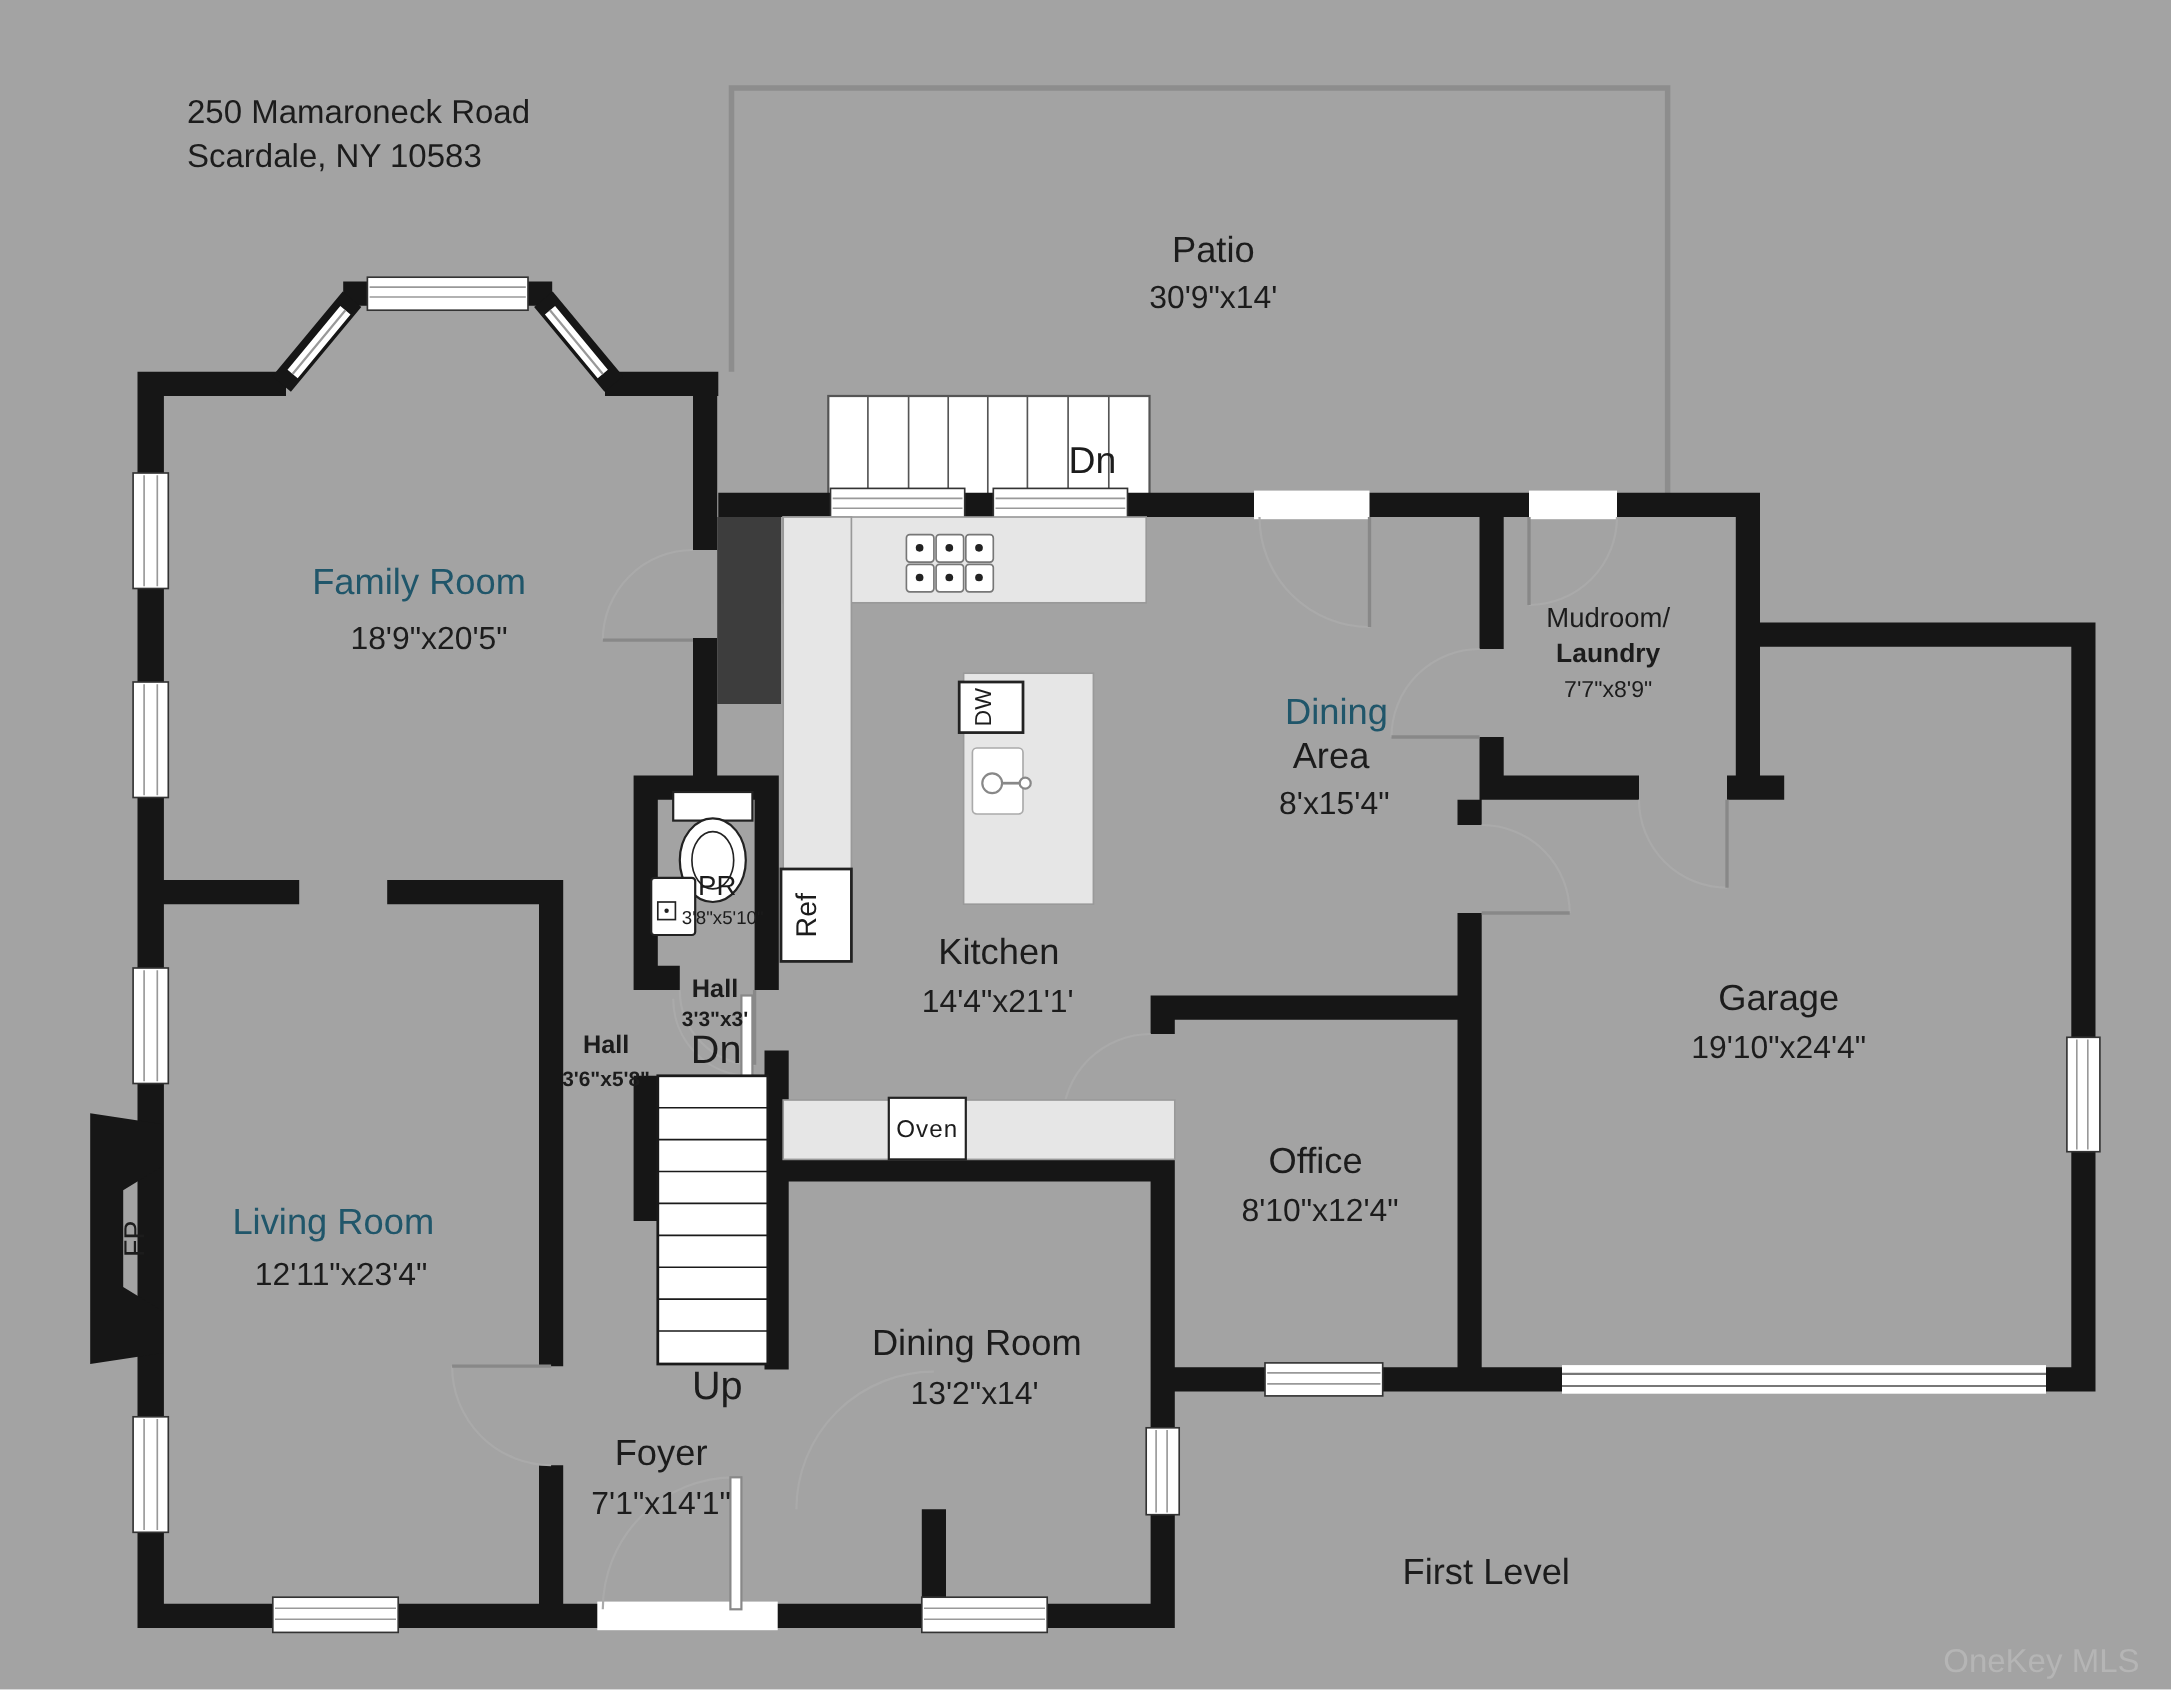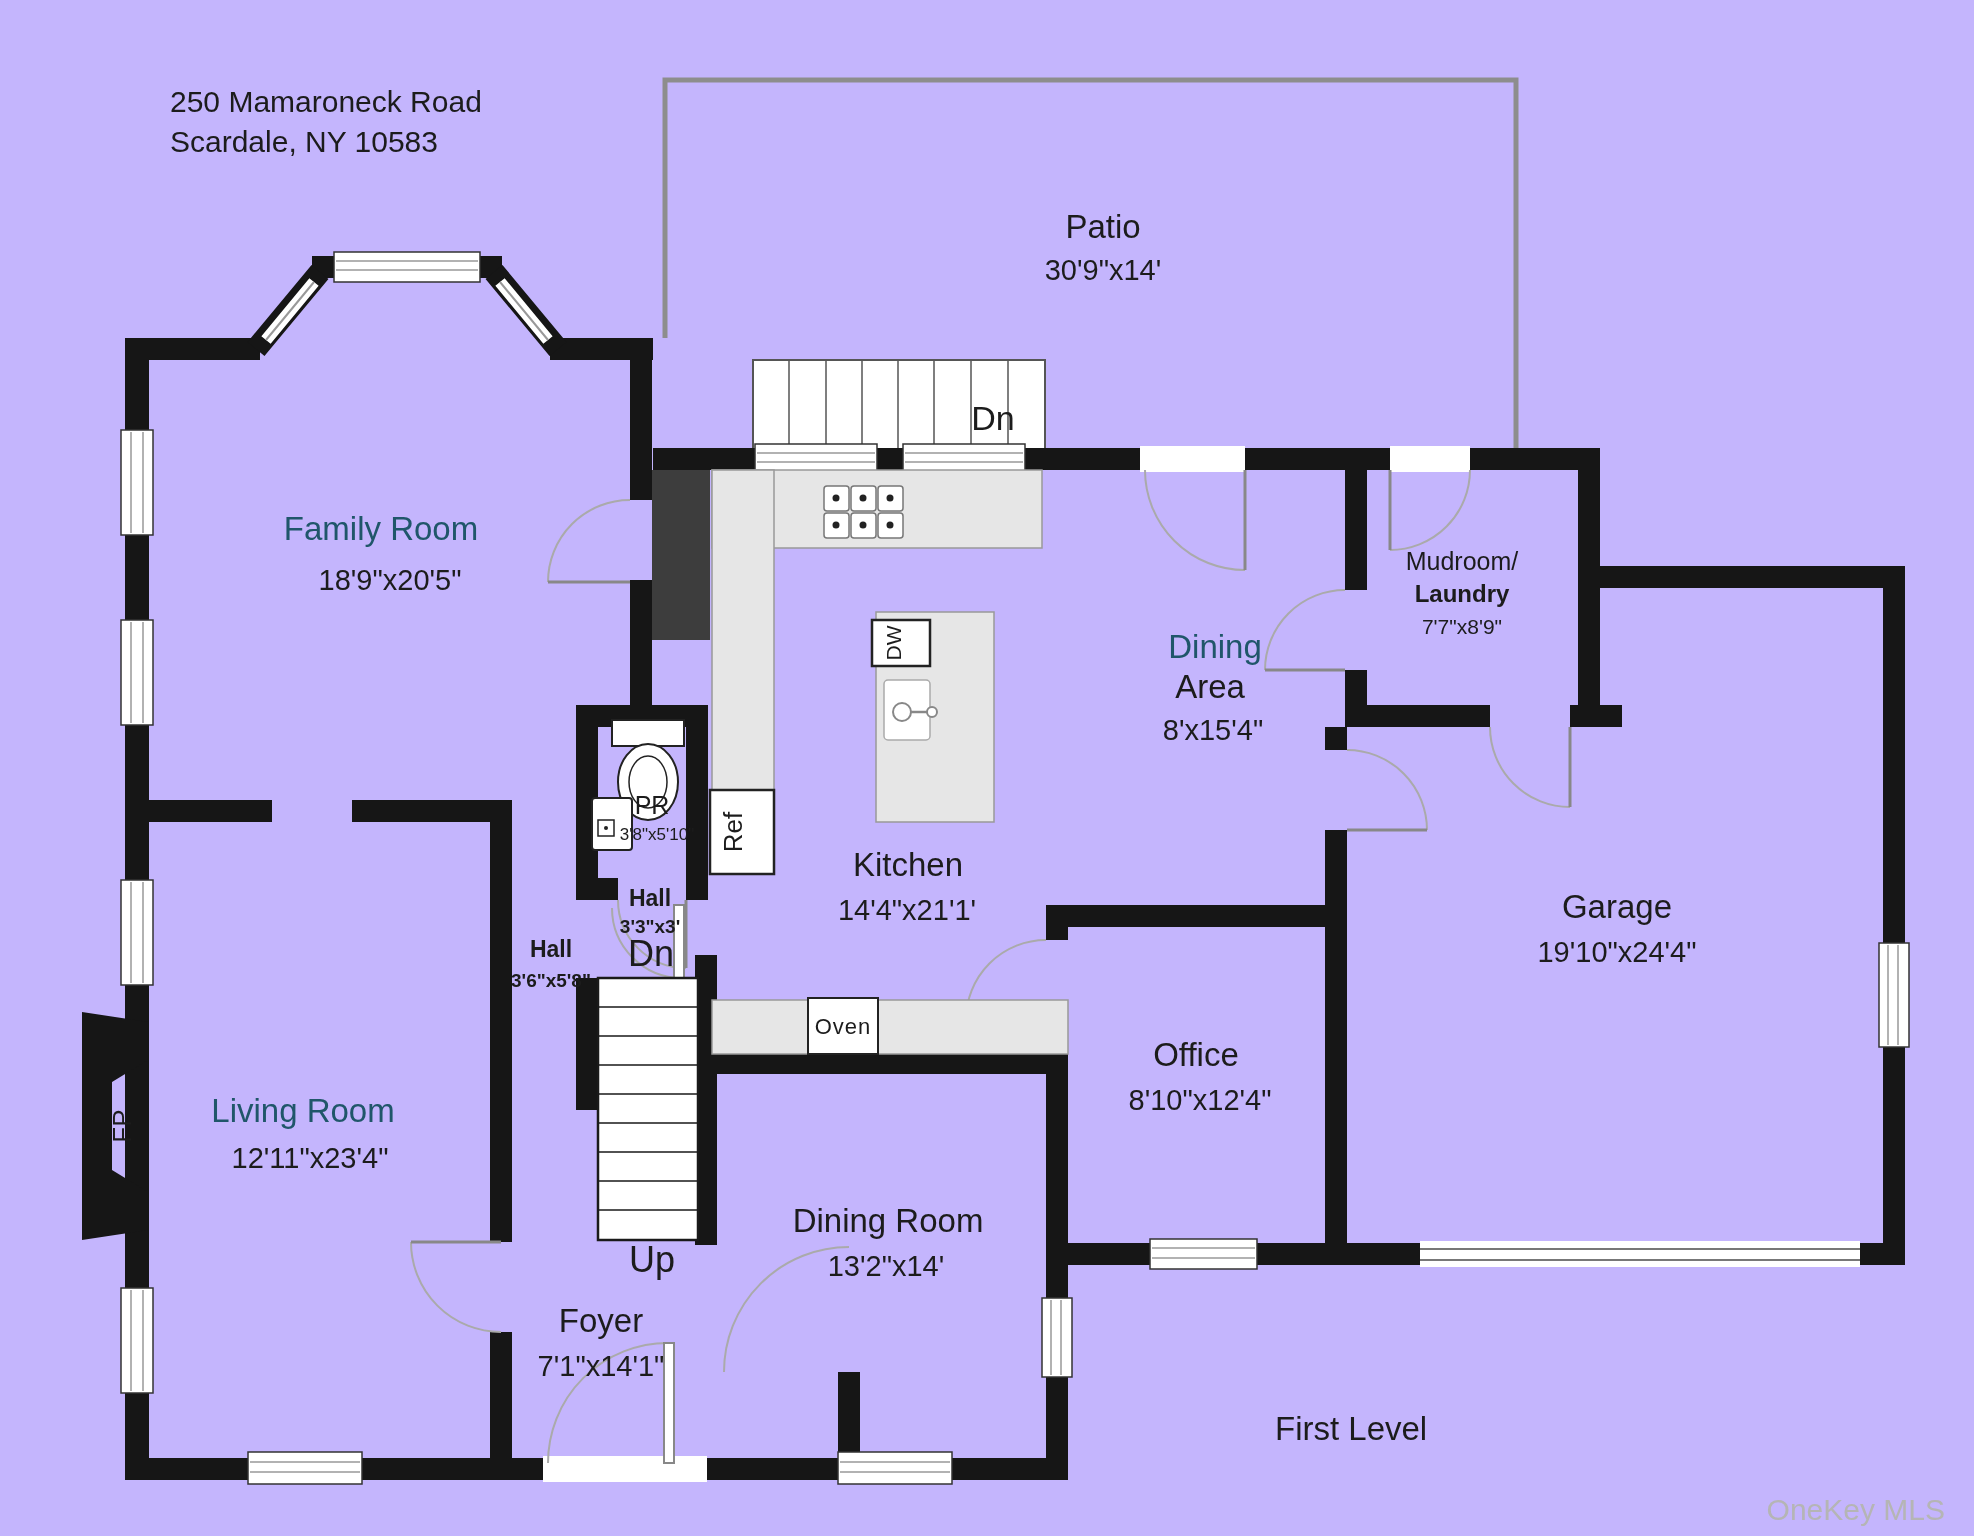--- a/index.html
+++ b/index.html
@@ -1,16 +1,16 @@
 <!DOCTYPE html>
 <html><head>
 <meta charset="utf-8">
 <style>
   html,body{margin:0;padding:0;background:#ffffff;}
-  #plan-page{position:relative;width:1974px;height:1536px;background:#c4b5fd;overflow:hidden;
+  #plan-page{position:relative;width:1974px;height:1536px;background:#a3a3a3;overflow:hidden;
              font-family:"Liberation Sans", sans-serif;}
   svg{position:absolute;left:0;top:0;}
   text{font-family:"Liberation Sans", sans-serif;}
   .room-name{fill:#20566a;font-size:33px;}
   .room-name-bk{fill:#1c1c1c;font-size:33px;}
   .room-dims{fill:#1c1c1c;font-size:29px;}
   .small-name{fill:#1c1c1c;font-size:23px;font-weight:bold;}
   .small-dims{fill:#1c1c1c;font-size:19px;font-weight:bold;}
 </style>
 </head>

